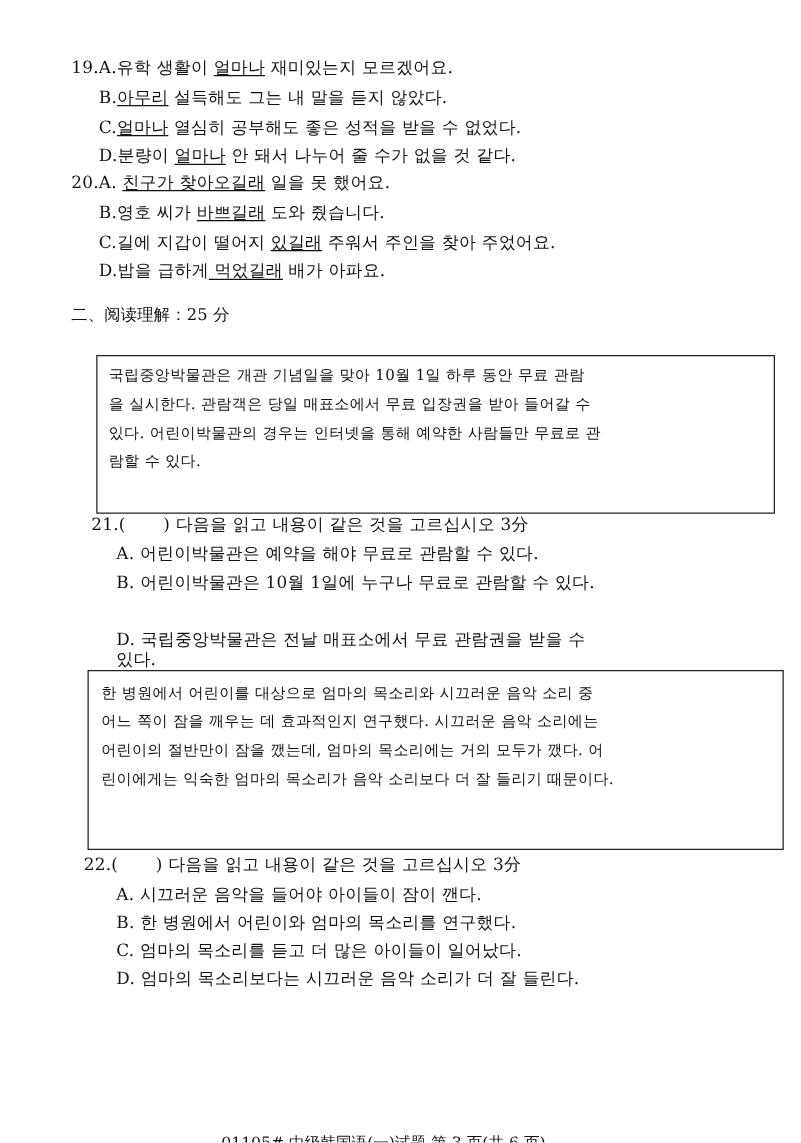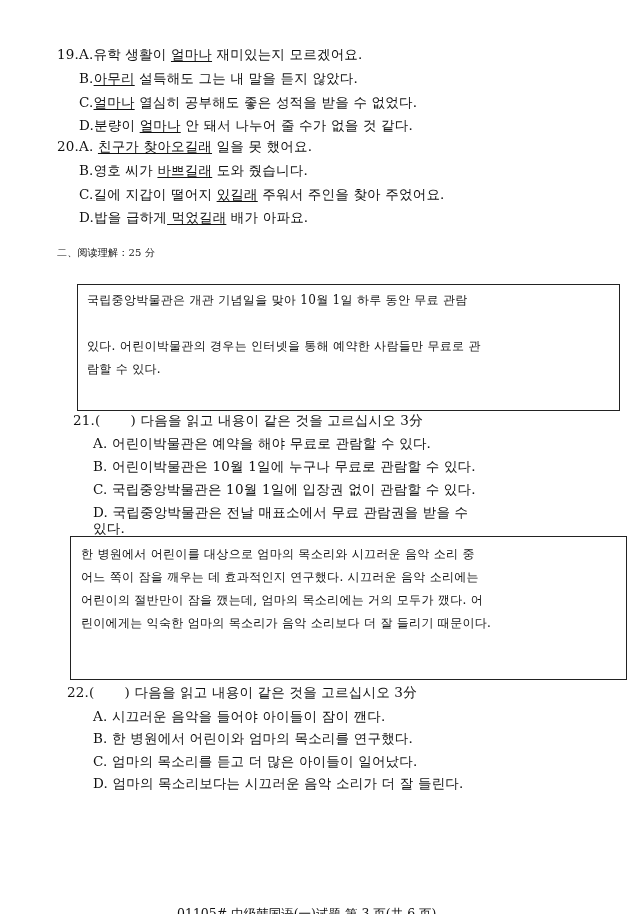--- a/index.html
+++ b/index.html
@@ -8,21 +8,21 @@
       font-family: "DejaVu Serif", "Liberation Serif", serif;
       position: relative; overflow: hidden;
     }
     .page { position: absolute; left: 17px; top: 0; width: 641px; height: 672px; margin-top: 31px; }
     .line {
       position: absolute; white-space: nowrap; font-size: 13.5px; line-height: 18px;
       letter-spacing: 0.2px;
     }
     .num { display: inline-block; }
     .u { text-decoration: underline; text-underline-offset: 2px; }
-    .section-title { font-size: 10px; }
+    .section-title { font-size: 13px; }
     .box {
       position: absolute; border: 1.5px solid #222;
       box-sizing: border-box;
     }
     .box .bl { position: absolute; white-space: nowrap; font-size: 12px; line-height: 18px; letter-spacing: 0.3px; }
     .footer { position: absolute; white-space: nowrap; font-size: 12.5px; }
     .paren { display: inline-block; width: 30px; }
   </style>
 </head>
 <body>
@@ -52,30 +52,30 @@
     <span>B.</span><span>영호 씨가 </span><span class="u">바쁘길래</span><span> 도와 줬습니다.</span>
   </div>
   <div class="line" style="left:62px;top:177px;">
     <span>D.</span><span>밥을 급하게</span><span class="u"> 먹었길래</span><span> 배가 아파요.</span>
   </div>
 
   <div class="line section-title" style="left:40px;top:213px;">二、阅读理解：25 分</div>
 
   <div class="box" style="left:60px;top:253px;width:543px;height:127px;">
     <div class="bl" style="left:9px;top:6px;">국립중앙박물관은 개관 기념일을 맞아 10월 1일 하루 동안 무료 관람</div>
+    <div class="bl" style="left:9px;top:29px;">을 실시한다. 관람객은 당일 매표소에서 무료 입장권을 받아 들어갈 수</div>
     <div class="bl" style="left:9px;top:52px;">있다. 어린이박물관의 경우는 인터넷을 통해 예약한 사람들만 무료로 관</div>
     <div class="bl" style="left:9px;top:75px;">람할 수 있다.</div>
   </div>
 
   <div class="line" style="left:56px;top:380px;text-align:center;">
     <span>21.</span><span>(</span><span class="paren"></span><span>)</span> <span>다음을 읽고 내용이 같은 것을 고르십시오 3分</span>
   </div>
   <div class="line" style="left:76px;top:403px;">A. 어린이박물관은 예약을 해야 무료로 관람할 수 있다.</div>
   <div class="line" style="left:76px;top:426px;text-align:center;">B. 어린이박물관은 10월 1일에 누구나 무료로 관람할 수 있다.</div>
-  <div class="line" style="left:76px;top:449px;">C. 국립중앙박물관은 10월 1일에 입장권 없이 관람할 수 있다.</div>
   <div class="line" style="left:76px;top:472px;">D. 국립중앙박물관은 전날 매표소에서 무료 관람권을 받을 수</div>
   <div class="line" style="left:76px;top:488px;">있다.</div>
 
   <div class="box" style="left:53px;top:505px;width:557px;height:144px;">
     <div class="bl" style="left:10px;top:8px;">한 병원에서 어린이를 대상으로 엄마의 목소리와 시끄러운 음악 소리 중</div>
     <div class="bl" style="left:10px;top:54px;">어린이의 절반만이 잠을 깼는데, 엄마의 목소리에는 거의 모두가 깼다. 어</div>
     <div class="bl" style="left:10px;top:31px;">어느 쪽이 잠을 깨우는 데 효과적인지 연구했다. 시끄러운 음악 소리에는</div>
     <div class="bl" style="left:10px;top:77px;">린이에게는 익숙한 엄마의 목소리가 음악 소리보다 더 잘 들리기 때문이다.</div>
   </div>
 

